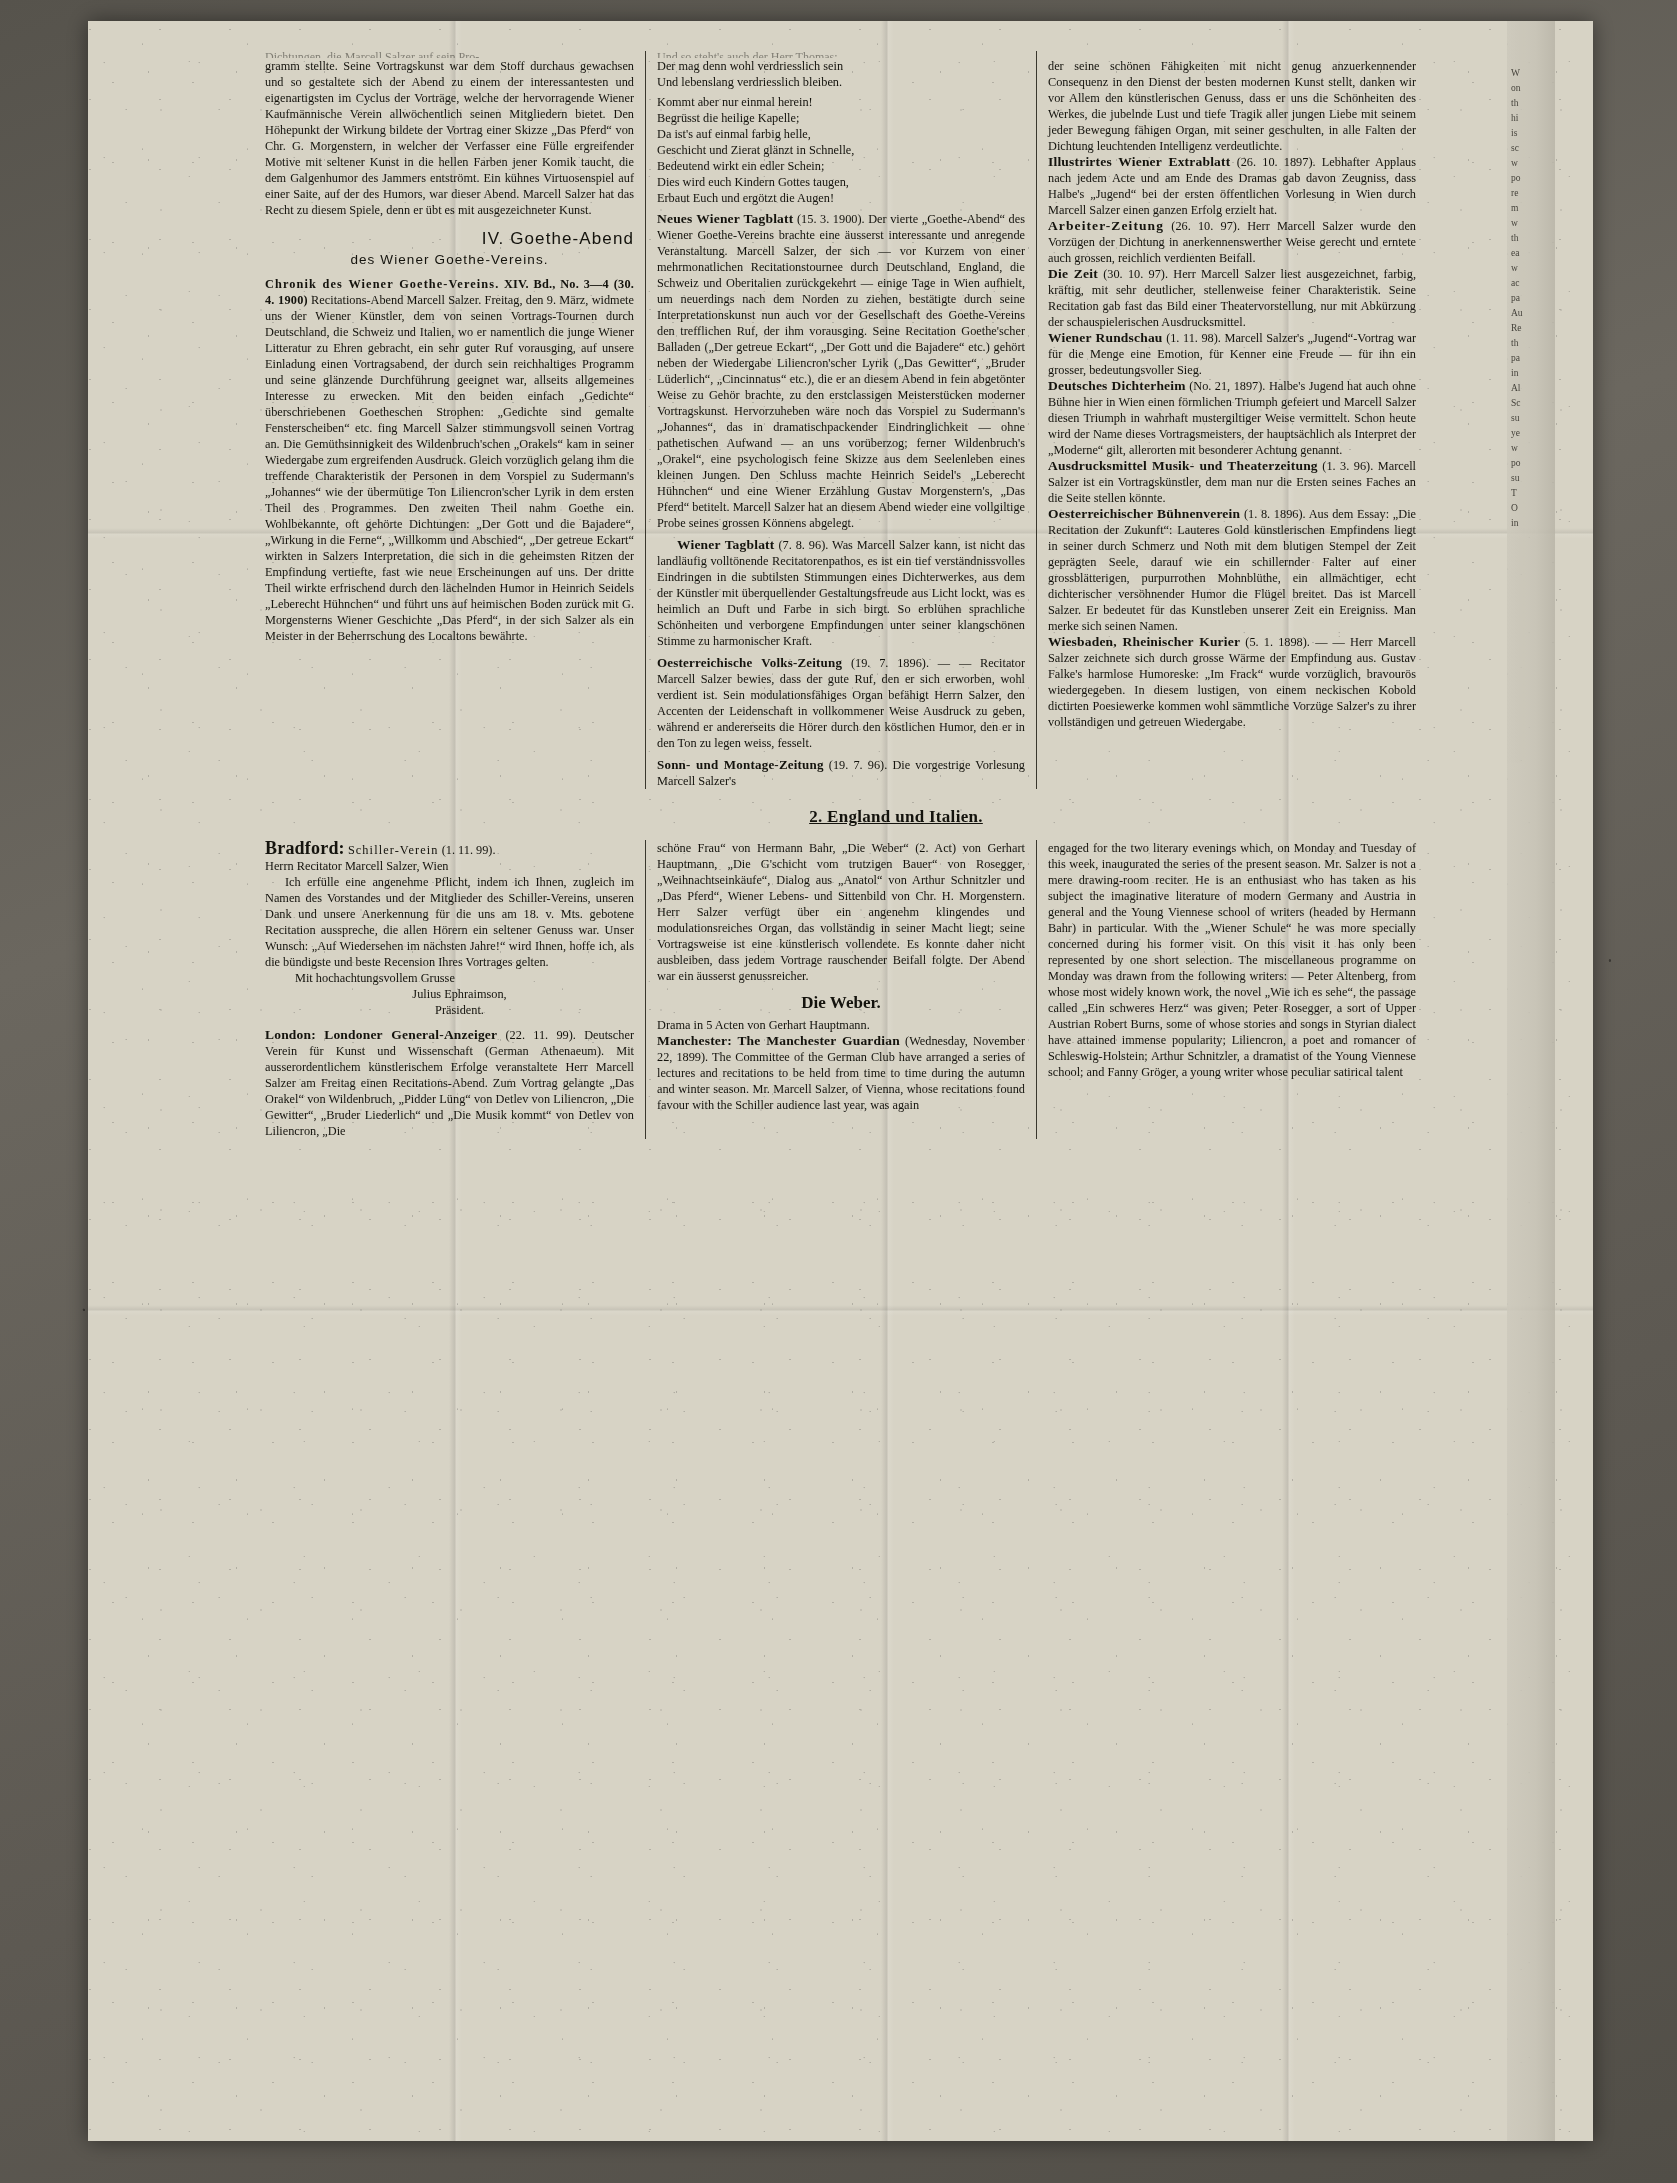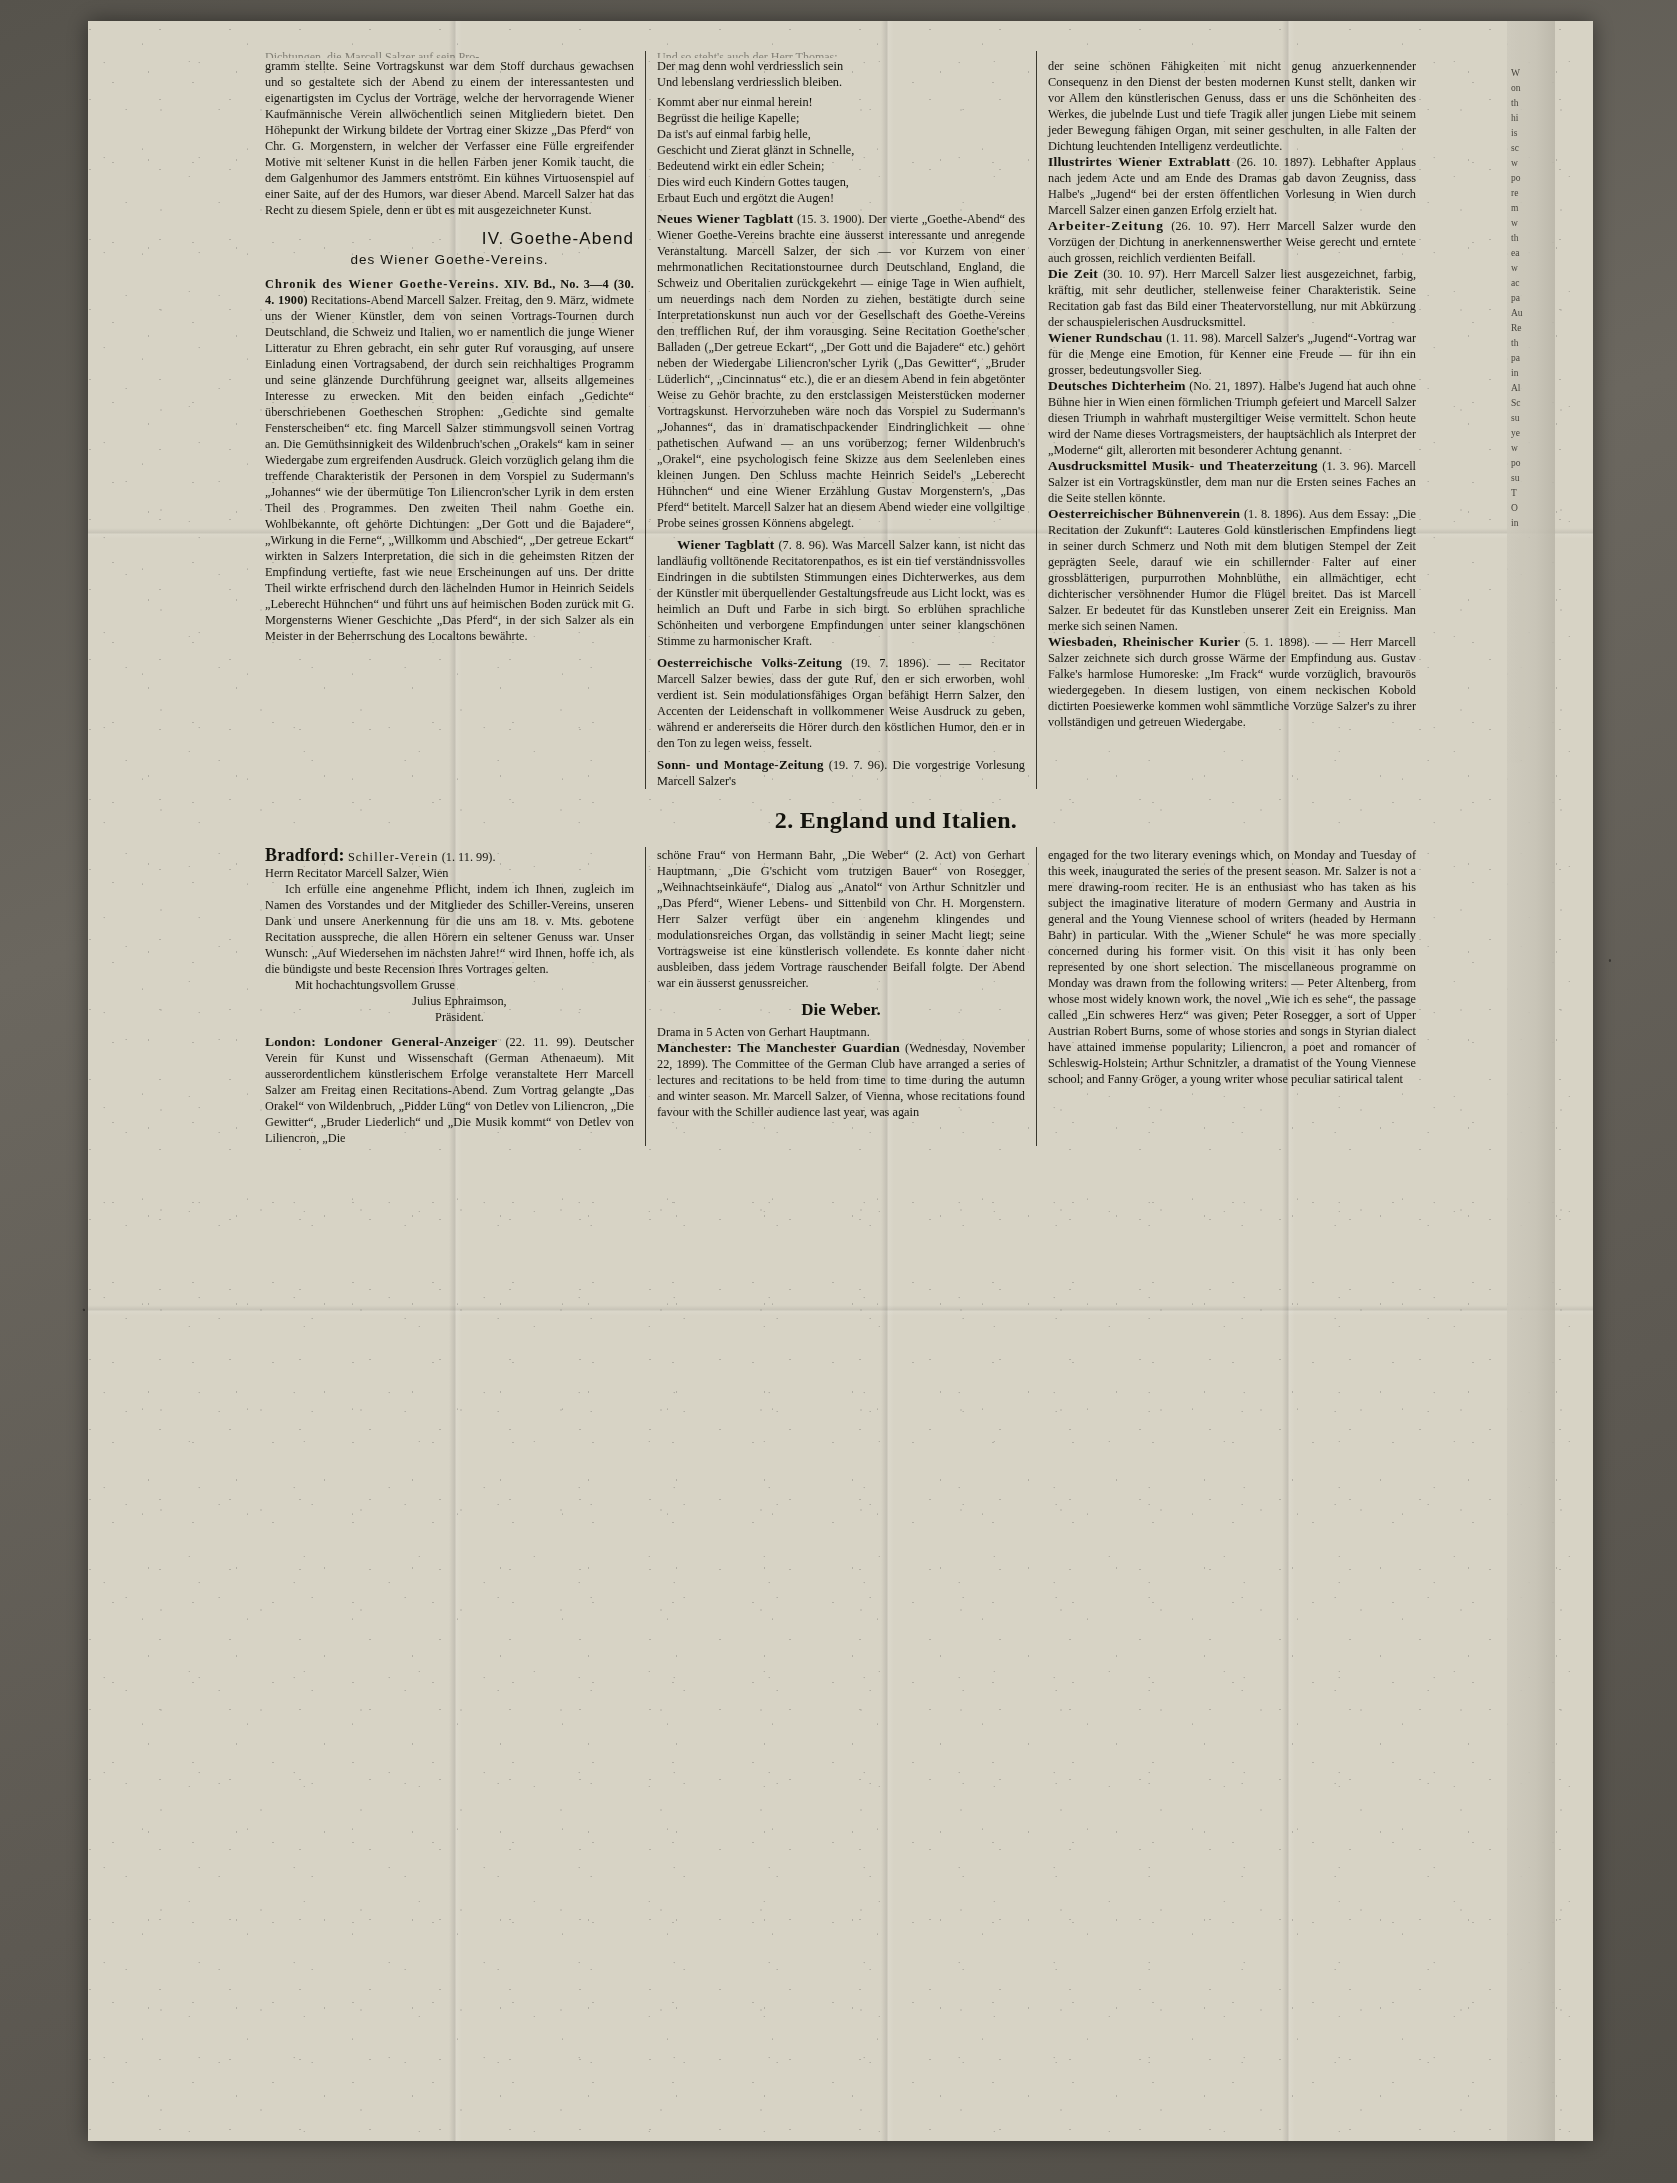--- a/index.html
+++ b/index.html
@@ -122,25 +122,26 @@
     font-weight: 400;
   }
   .sec-sub {
     text-align: center;
     font-size: 13.5px;
     margin: 0 0 8px;
     font-family: "Liberation Sans", sans-serif;
   }
   .bigsec {
     text-align: center;
-    font-size: 24px;
+    font-size: 17px;
     font-weight: 700;
     letter-spacing: 0.3px;
     margin: 15px 0 13px;
     font-family: "Liberation Serif", serif;
+    text-decoration: underline;
   }
   .subsec {
     text-align: center;
     font-size: 17px;
     font-weight: 700;
     margin: 11px 0 6px;
     font-family: "Liberation Serif", serif;
   }
   .hd {
     font-weight: 700;

